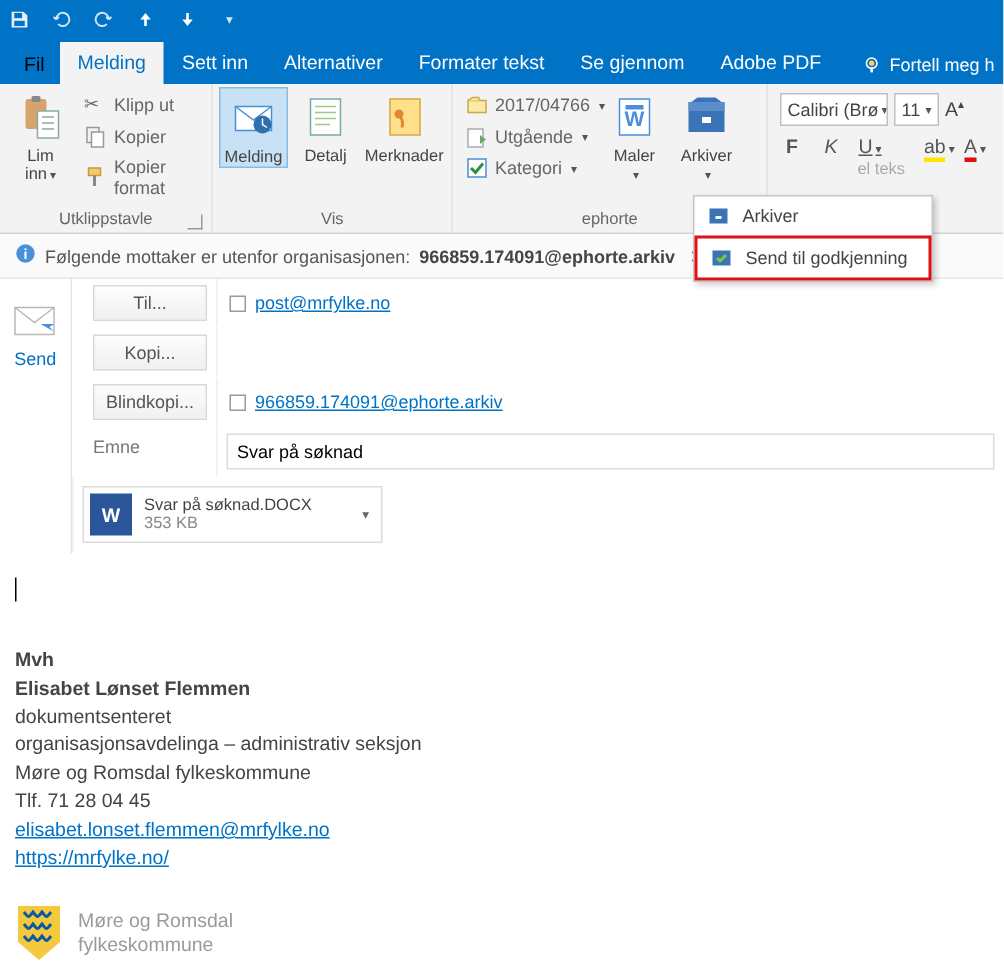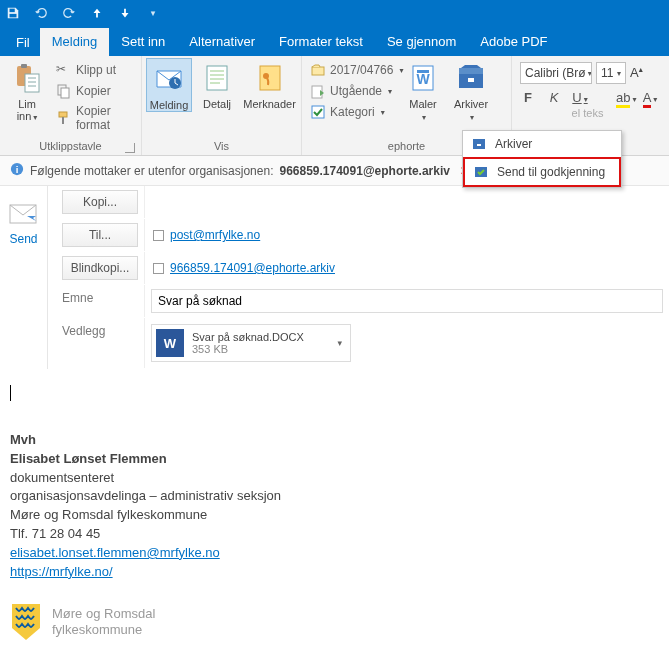--- a/index.html
+++ b/index.html
@@ -2,21 +2,21 @@
 <html><head>
 <meta charset="utf-8">
 <style>
   * { box-sizing: border-box; margin: 0; padding: 0; }
   body { font-family: "Segoe UI", Tahoma, sans-serif; font-size: 12px; color: #444; width: 669px; background: #fff; }
   .titlebar { background: #0173c7; height: 26px; display: flex; align-items: center; padding: 0 6px; gap: 14px; }
   .titlebar .ico { width: 14px; height: 14px; display: inline-flex; align-items: center; justify-content: center; color: #fff; }
   .tabbar { background: #0173c7; display: flex; align-items: flex-end; height: 30px; padding-left: 6px; }
   .tab { color: #fff; padding: 6px 12px 7px; font-size: 13px; cursor: pointer; }
   .tab.active { background: #f3f3f3; color: #0173c7; }
-  .tab.file { color: #ffffff; padding: 6px 10px; }
+  .tab.file { color: #000000; padding: 6px 10px; }
   .tell-me { display: flex; align-items: center; gap: 4px; color: #fff; padding: 6px 6px; margin-left: auto; white-space: nowrap; }
   .ribbon { background: #f3f3f3; border-bottom: 1px solid #d4d4d4; display: flex; height: 100px; }
   .group { border-right: 1px solid #e1e1e1; display: flex; flex-direction: column; padding: 2px 4px 0; }
   .group-body { flex: 1; display: flex; align-items: flex-start; gap: 2px; }
   .group-label { text-align: center; font-size: 11px; color: #666; padding: 2px 0 3px; position: relative; }
   .dialog-launcher { position: absolute; right: 2px; bottom: 2px; width: 10px; height: 10px; border: 1px solid #999; border-top: none; border-left: none; }
   .big-btn { display: flex; flex-direction: column; align-items: center; justify-content: flex-start; padding: 4px 4px 0; min-width: 46px; }
   .big-btn.active { background: #c9e1f4; border: 1px solid #8bbce0; }
   .big-btn .lbl { font-size: 11px; color: #444; margin-top: 4px; text-align: center; line-height: 1.1; }
   .big-icon { width: 32px; height: 32px; }
@@ -95,20 +95,28 @@
 </div>
 
 <div class="tabbar">
   <div class="tab file">Fil</div>
   <div class="tab active">Melding</div>
   <div class="tab">Sett inn</div>
   <div class="tab">Alternativer</div>
   <div class="tab">Formater tekst</div>
   <div class="tab">Se gjennom</div>
   <div class="tab">Adobe PDF</div>
+  <div class="tell-me">
+    <svg width="14" height="14" viewBox="0 0 16 16">
+        <circle cx="7" cy="7" r="4" fill="none" stroke="#fff" stroke-width="1.2"></circle>
+        <rect x="6" y="10" width="2" height="4" fill="#fff"></rect>
+        <circle cx="7" cy="7" r="2" fill="#ffd54a"></circle>
+      </svg>
+    <span>Fortell meg h</span>
+  </div>
 </div>
 
 <div class="ribbon" style="position:relative;">
 
   <div class="group" style="width:142px;">
     <div class="group-body">
       <div class="big-btn">
         <svg class="big-icon" viewBox="0 0 32 32">
             <rect x="6" y="4" width="14" height="20" rx="2" fill="#d9a26a"></rect>
             <rect x="10" y="2" width="6" height="4" rx="1" fill="#888"></rect>
@@ -288,50 +296,49 @@
           <rect x="1" y="1" width="26" height="18" fill="#fff" stroke="#b8b8b8"></rect>
           <path d="M1 1l13 10L27 1" fill="none" stroke="#b8b8b8"></path>
           <path d="M18 12l9 5-3-3 3-2z" fill="#4a90d9"></path>
         </svg>
       <span style="color:#0072c6;">Send</span>
     </div>
   </div>
   <div class="fields">
     <div class="field-row">
       <div class="field-btncol">
-          <button class="pill-btn">Kopi...</button>
-        </div>
-      <div class="field-val"></div>
-    </div>
-    <div class="field-row">
-      <div class="field-btncol">
           <button class="pill-btn">Til...</button>
         </div>
       <div class="field-val">
         <span class="chk"></span>
         <a class="email-link">post@mrfylke.no</a>
       </div>
     </div>
     <div class="field-row">
       <div class="field-btncol">
+          <button class="pill-btn">Kopi...</button>
+        </div>
+      <div class="field-val"></div>
+    </div>
+    <div class="field-row">
+      <div class="field-btncol">
           <button class="pill-btn">Blindkopi...</button>
         </div>
       <div class="field-val">
         <span class="chk"></span>
         <a class="email-link">966859.174091@ephorte.arkiv</a>
       </div>
     </div>
     <div class="field-row">
       <div class="field-lblcol">Emne</div>
       <div class="field-val" style="padding:4px 6px;">
         <input class="subject-input" value="Svar på søknad" style="">
       </div>
     </div>
     <div class="field-row">
-      <div class="field-lblcol">Vedlegg</div>
       <div class="field-val" style="padding:6px 6px;">
         <div class="attach">
           <div class="w-icon">
             <svg width="20" height="20" viewBox="0 0 20 20">
                 <rect width="20" height="20" fill="#2b579a"></rect>
                 <text x="10" y="15" font-size="13" text-anchor="middle" fill="#fff" font-weight="bold">W</text>
               </svg>
           </div>
           <div class="meta">
             <span>Svar på søknad.DOCX</span>

